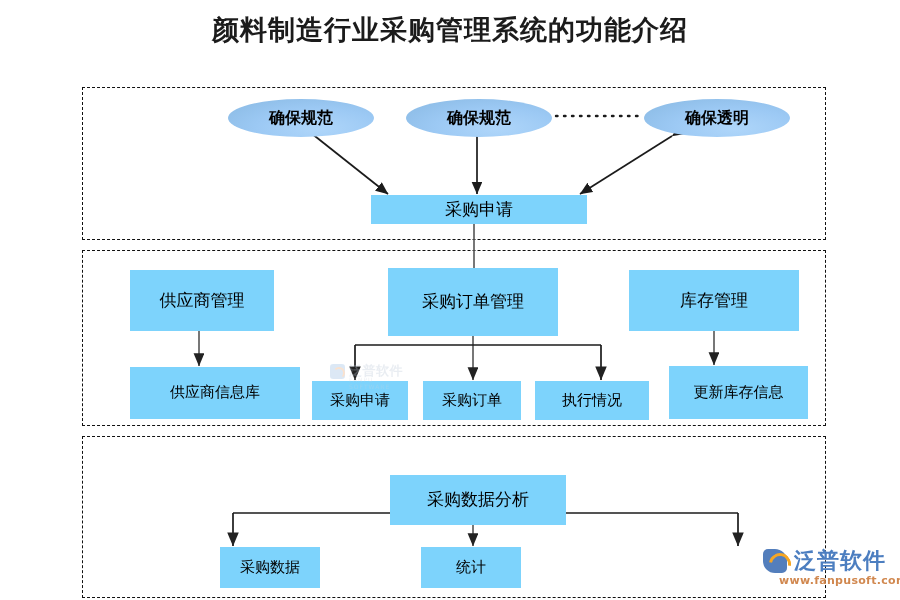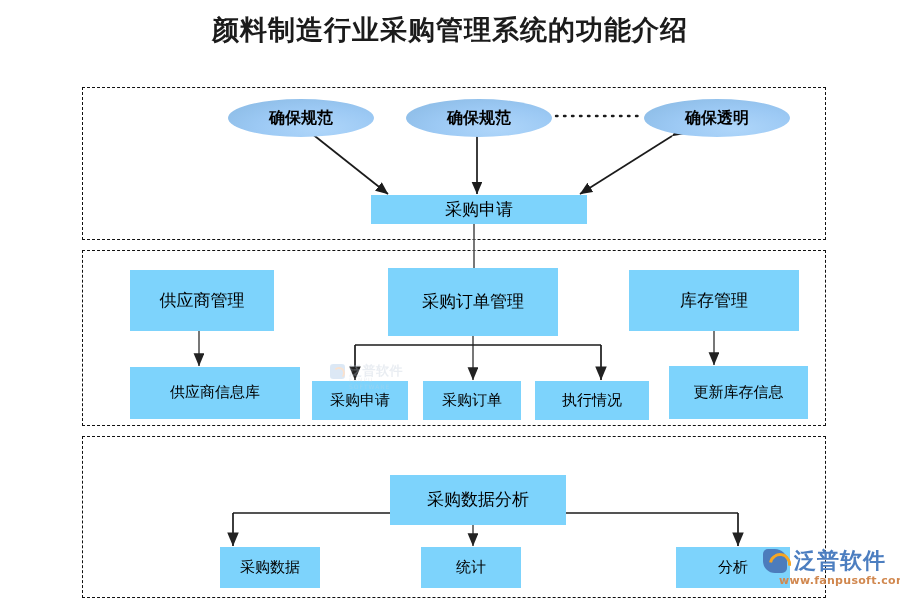--- a/index.html
+++ b/index.html
@@ -269,23 +269,20 @@
   <div class="pbox hdr" style="left:390px; top:434px; width:176px; height:50px;margin-top:41px;">
     <span>采购数据分析</span>
   </div>
 
   <div class="pbox lvl2" style="left:185px; top:547px; width:100px; height:41px;margin-left:35px;">
     <span>采购数据</span>
   </div>
   <div class="pbox lvl2" style="left:421px; top:547px; width:100px; height:41px;">
     <span>统计</span>
   </div>
-  <div class="pbox lvl2" style="left:676px; top:547px; width:114px; height:41px;">
-    <span>分析</span>
-  </div>
 
   <div class="wm-center">
     <span class="wm-mark"></span>
     <span class="wm-cn">泛普软件</span>
     <span class="wm-en">FANPU SOFTWARE</span>
   </div>
 
   <div class="wm-br">
     <div class="row">
       <span class="logo">

